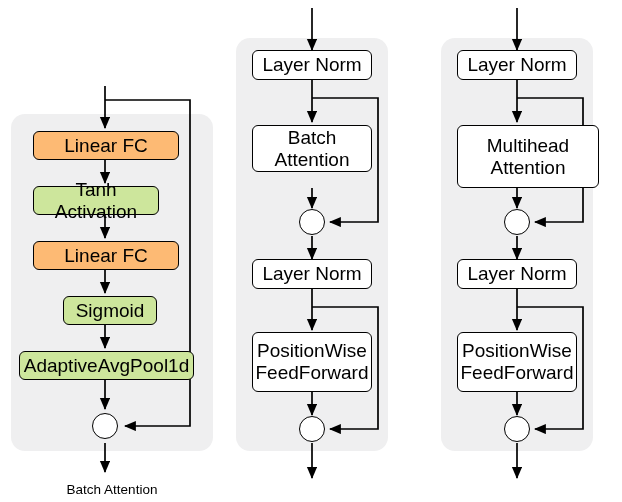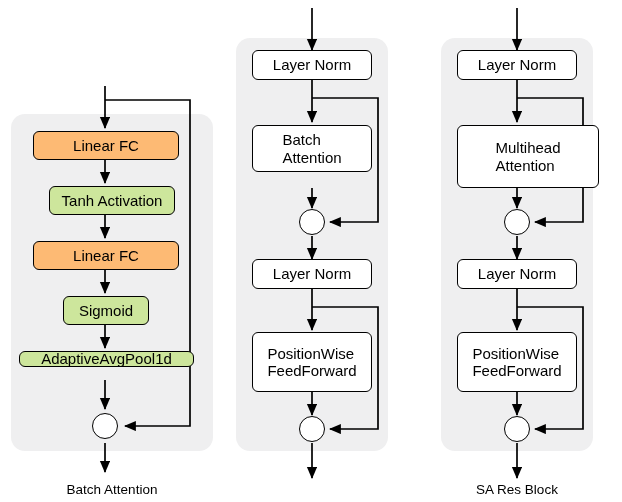--- a/index.html
+++ b/index.html
@@ -24,22 +24,22 @@
   }
   .node {
     position: absolute;
     box-sizing: border-box;
     border: 1.5px solid #000000;
     border-radius: 6px;
     background: #ffffff;
     display: flex;
     align-items: center;
     justify-content: center;
-    text-align: left;
-    font-size: 15px;
+    text-align: center;
+    font-size: 19px;
     color: #000000;
     line-height: 1.15;
     padding: 1px 4px;
   }
   .node.blue { background: #fdba74; }
   .node.green { background: #cde69c; }
   .caption {
     position: absolute;
     font-size: 13.5px;
     color: #000000;
@@ -118,24 +118,24 @@
       <line x1="306" y1="429" x2="318" y2="429"></line>
       <line x1="312" y1="423" x2="312" y2="435"></line>
       <line x1="511" y1="222" x2="523" y2="222"></line>
       <line x1="517" y1="216" x2="517" y2="228"></line>
       <line x1="511" y1="429" x2="523" y2="429"></line>
       <line x1="517" y1="423" x2="517" y2="435"></line>
     </g>
   </svg>
 
   <div class="node blue" style="left:33px; top:131px; width:146px; height:29px;">Linear FC</div>
-  <div class="node green" style="left:49px; top:186px; width:126px; height:29px;">Tanh Activation</div>
+  <div class="node green" style="left:33px; top:186px; width:126px; height:29px;">Tanh Activation</div>
   <div class="node blue" style="left:33px; top:241px; width:146px; height:29px;">Linear FC</div>
-  <div class="node green" style="left:63px; top:296px; width:86px; height:29px;">Sigmoid</div>
-  <div class="node green" style="left:19px; top:351px; width:175px; height:16px;">AdaptiveAvgPool1d</div>
+  <div class="node green" style="left:63px; top:296px; width:94px; height:29px;">Sigmoid</div>
+  <div class="node green" style="left:19px; top:351px; width:175px; height:29px;">AdaptiveAvgPool1d</div>
   <div class="op" style="left:92px; top:413px; width:26px; height:26px;"></div>
 
   <div class="node" style="left:252px; top:50px; width:120px; height:30px;">Layer Norm</div>
   <div class="node" style="left:252px; top:125px; width:120px; height:47px; white-space:pre-line;">Batch
 Attention</div>
   <div class="node" style="left:252px; top:259px; width:120px; height:30px;">Layer Norm</div>
   <div class="node" style="left:252px; top:332px; width:120px; height:60px; white-space:pre-line;">PositionWise
 FeedForward</div>
   <div class="op" style="left:299px; top:209px; width:26px; height:26px;"></div>
   <div class="op" style="left:299px; top:416px; width:26px; height:26px;"></div>
@@ -143,15 +143,14 @@
   <div class="node" style="left:457px; top:50px; width:120px; height:30px;">Layer Norm</div>
   <div class="node" style="left:457px; top:125px; width:142px; height:63px; white-space:pre-line;">Multihead
 Attention</div>
   <div class="node" style="left:457px; top:259px; width:120px; height:30px;">Layer Norm</div>
   <div class="node" style="left:457px; top:332px; width:120px; height:60px; white-space:pre-line;">PositionWise
 FeedForward</div>
   <div class="op" style="left:504px; top:209px; width:26px; height:26px;"></div>
   <div class="op" style="left:504px; top:416px; width:26px; height:26px;"></div>
 
   <div class="caption" style="left:11px; top:482px; width:202px;">Batch Attention</div>
-  <div class="caption" style="left:441px; top:482px; width:152px;">SA Res Block</div>
 
 </div>
 
 </body></html>

